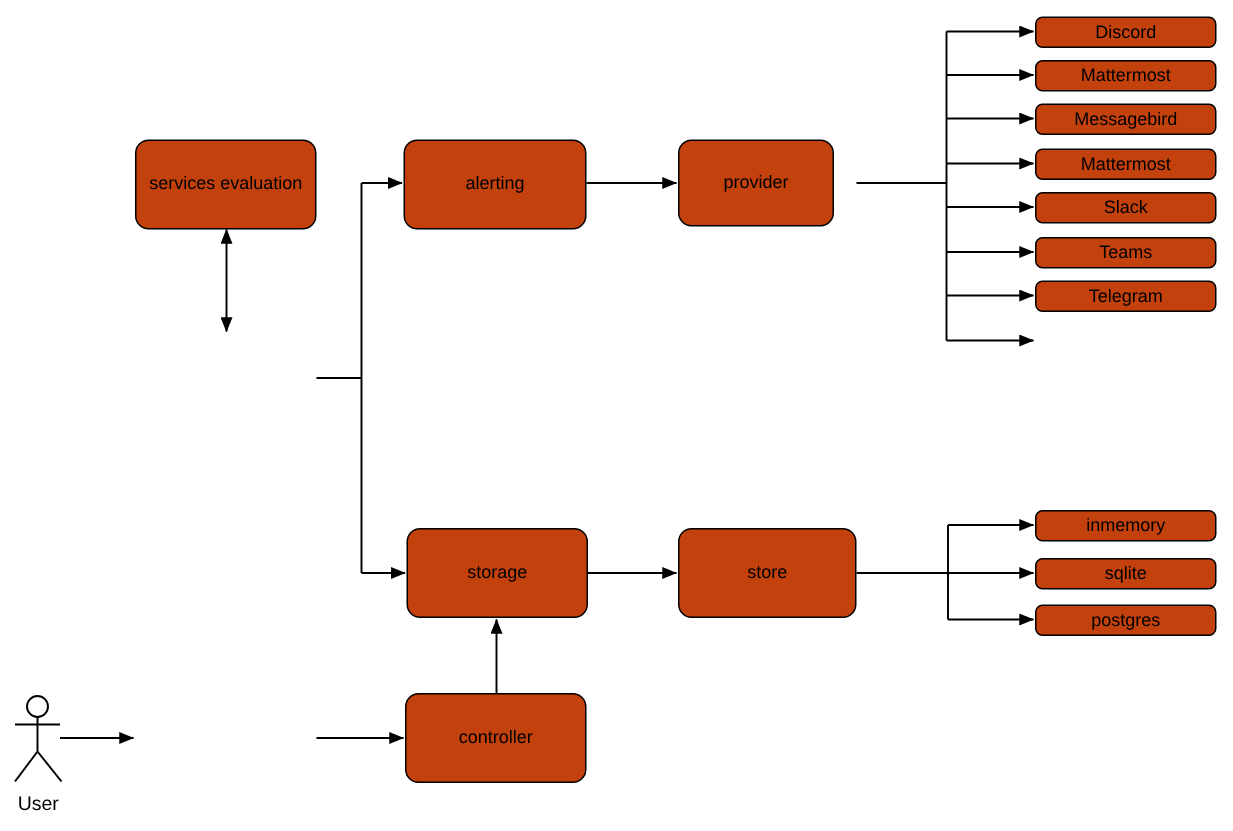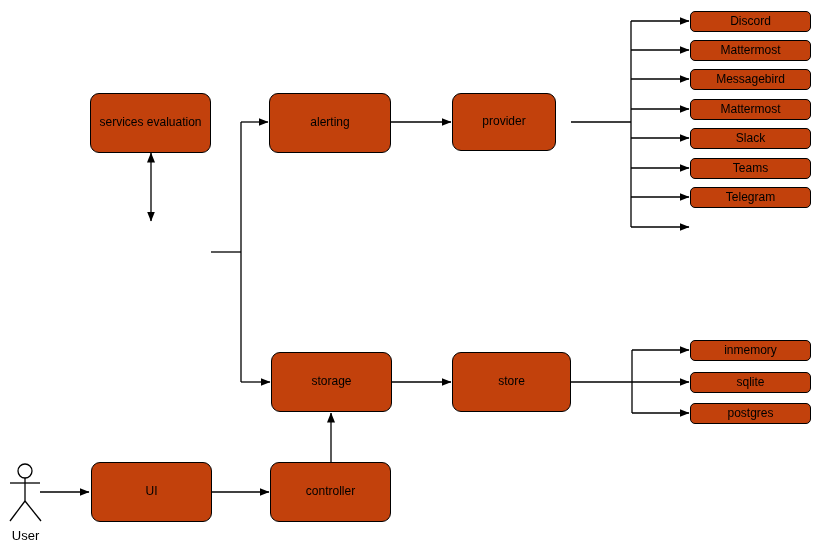--- a/index.html
+++ b/index.html
@@ -113,21 +113,20 @@
       <line x1="25" y1="501" x2="10" y2="521"></line>
       <line x1="25" y1="501" x2="41" y2="521"></line>
     </g>
   </svg>
 
   <div class="node big" style="left:90px;  top:93px;">services evaluation</div>
   <div class="node big" style="left:269px; top:93px;  width:122px;">alerting</div>
   <div class="node big" style="left:452px; top:93px;  width:104px; height:58px;">provider</div>
   <div class="node big" style="left:271px; top:352px;">storage</div>
   <div class="node big" style="left:452px; top:352px; width:119px;">store</div>
-  <div class="node big" style="left:91px;  top:462px;">UI</div>
   <div class="node big" style="left:270px; top:462px;">controller</div>
 
   <div class="node small" style="left:690px; top:11px;">Discord</div>
   <div class="node small" style="left:690px; top:40px;">Mattermost</div>
   <div class="node small" style="left:690px; top:69px;">Messagebird</div>
   <div class="node small" style="left:690px; top:99px;">Mattermost</div>
   <div class="node small" style="left:690px; top:128px;">Slack</div>
   <div class="node small" style="left:690px; top:158px;">Teams</div>
   <div class="node small" style="left:690px; top:187px;">Telegram</div>
 

